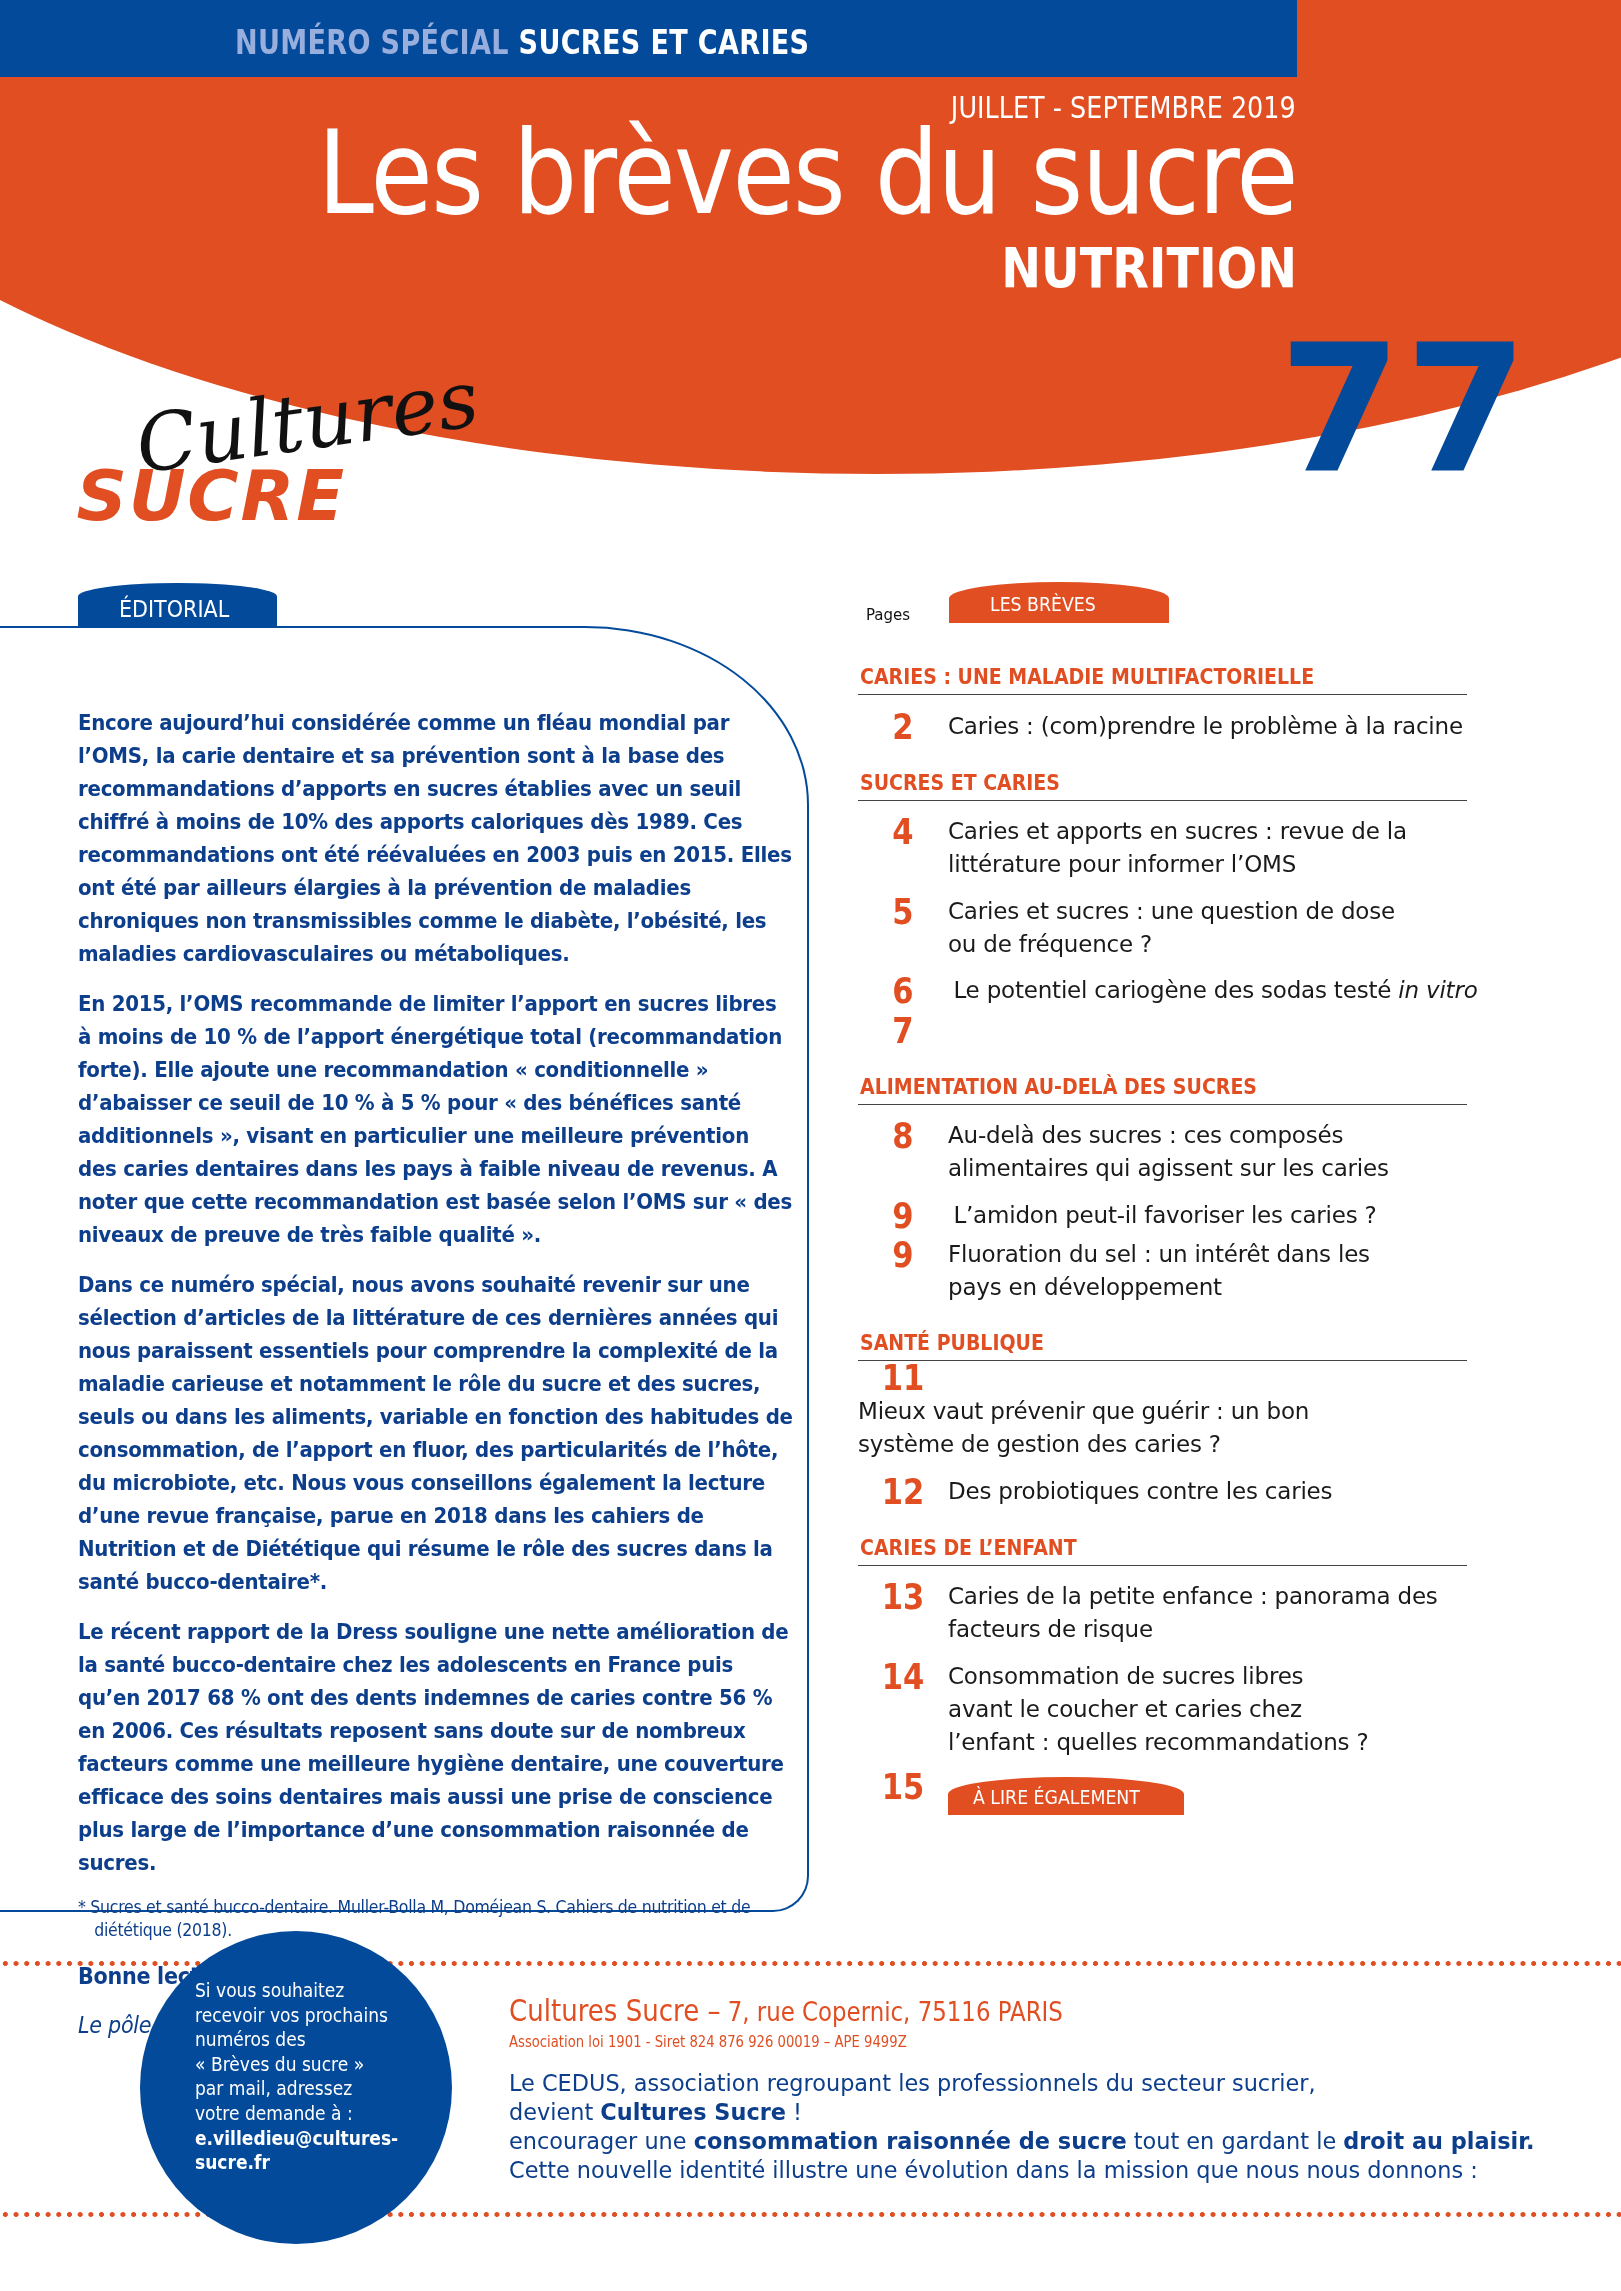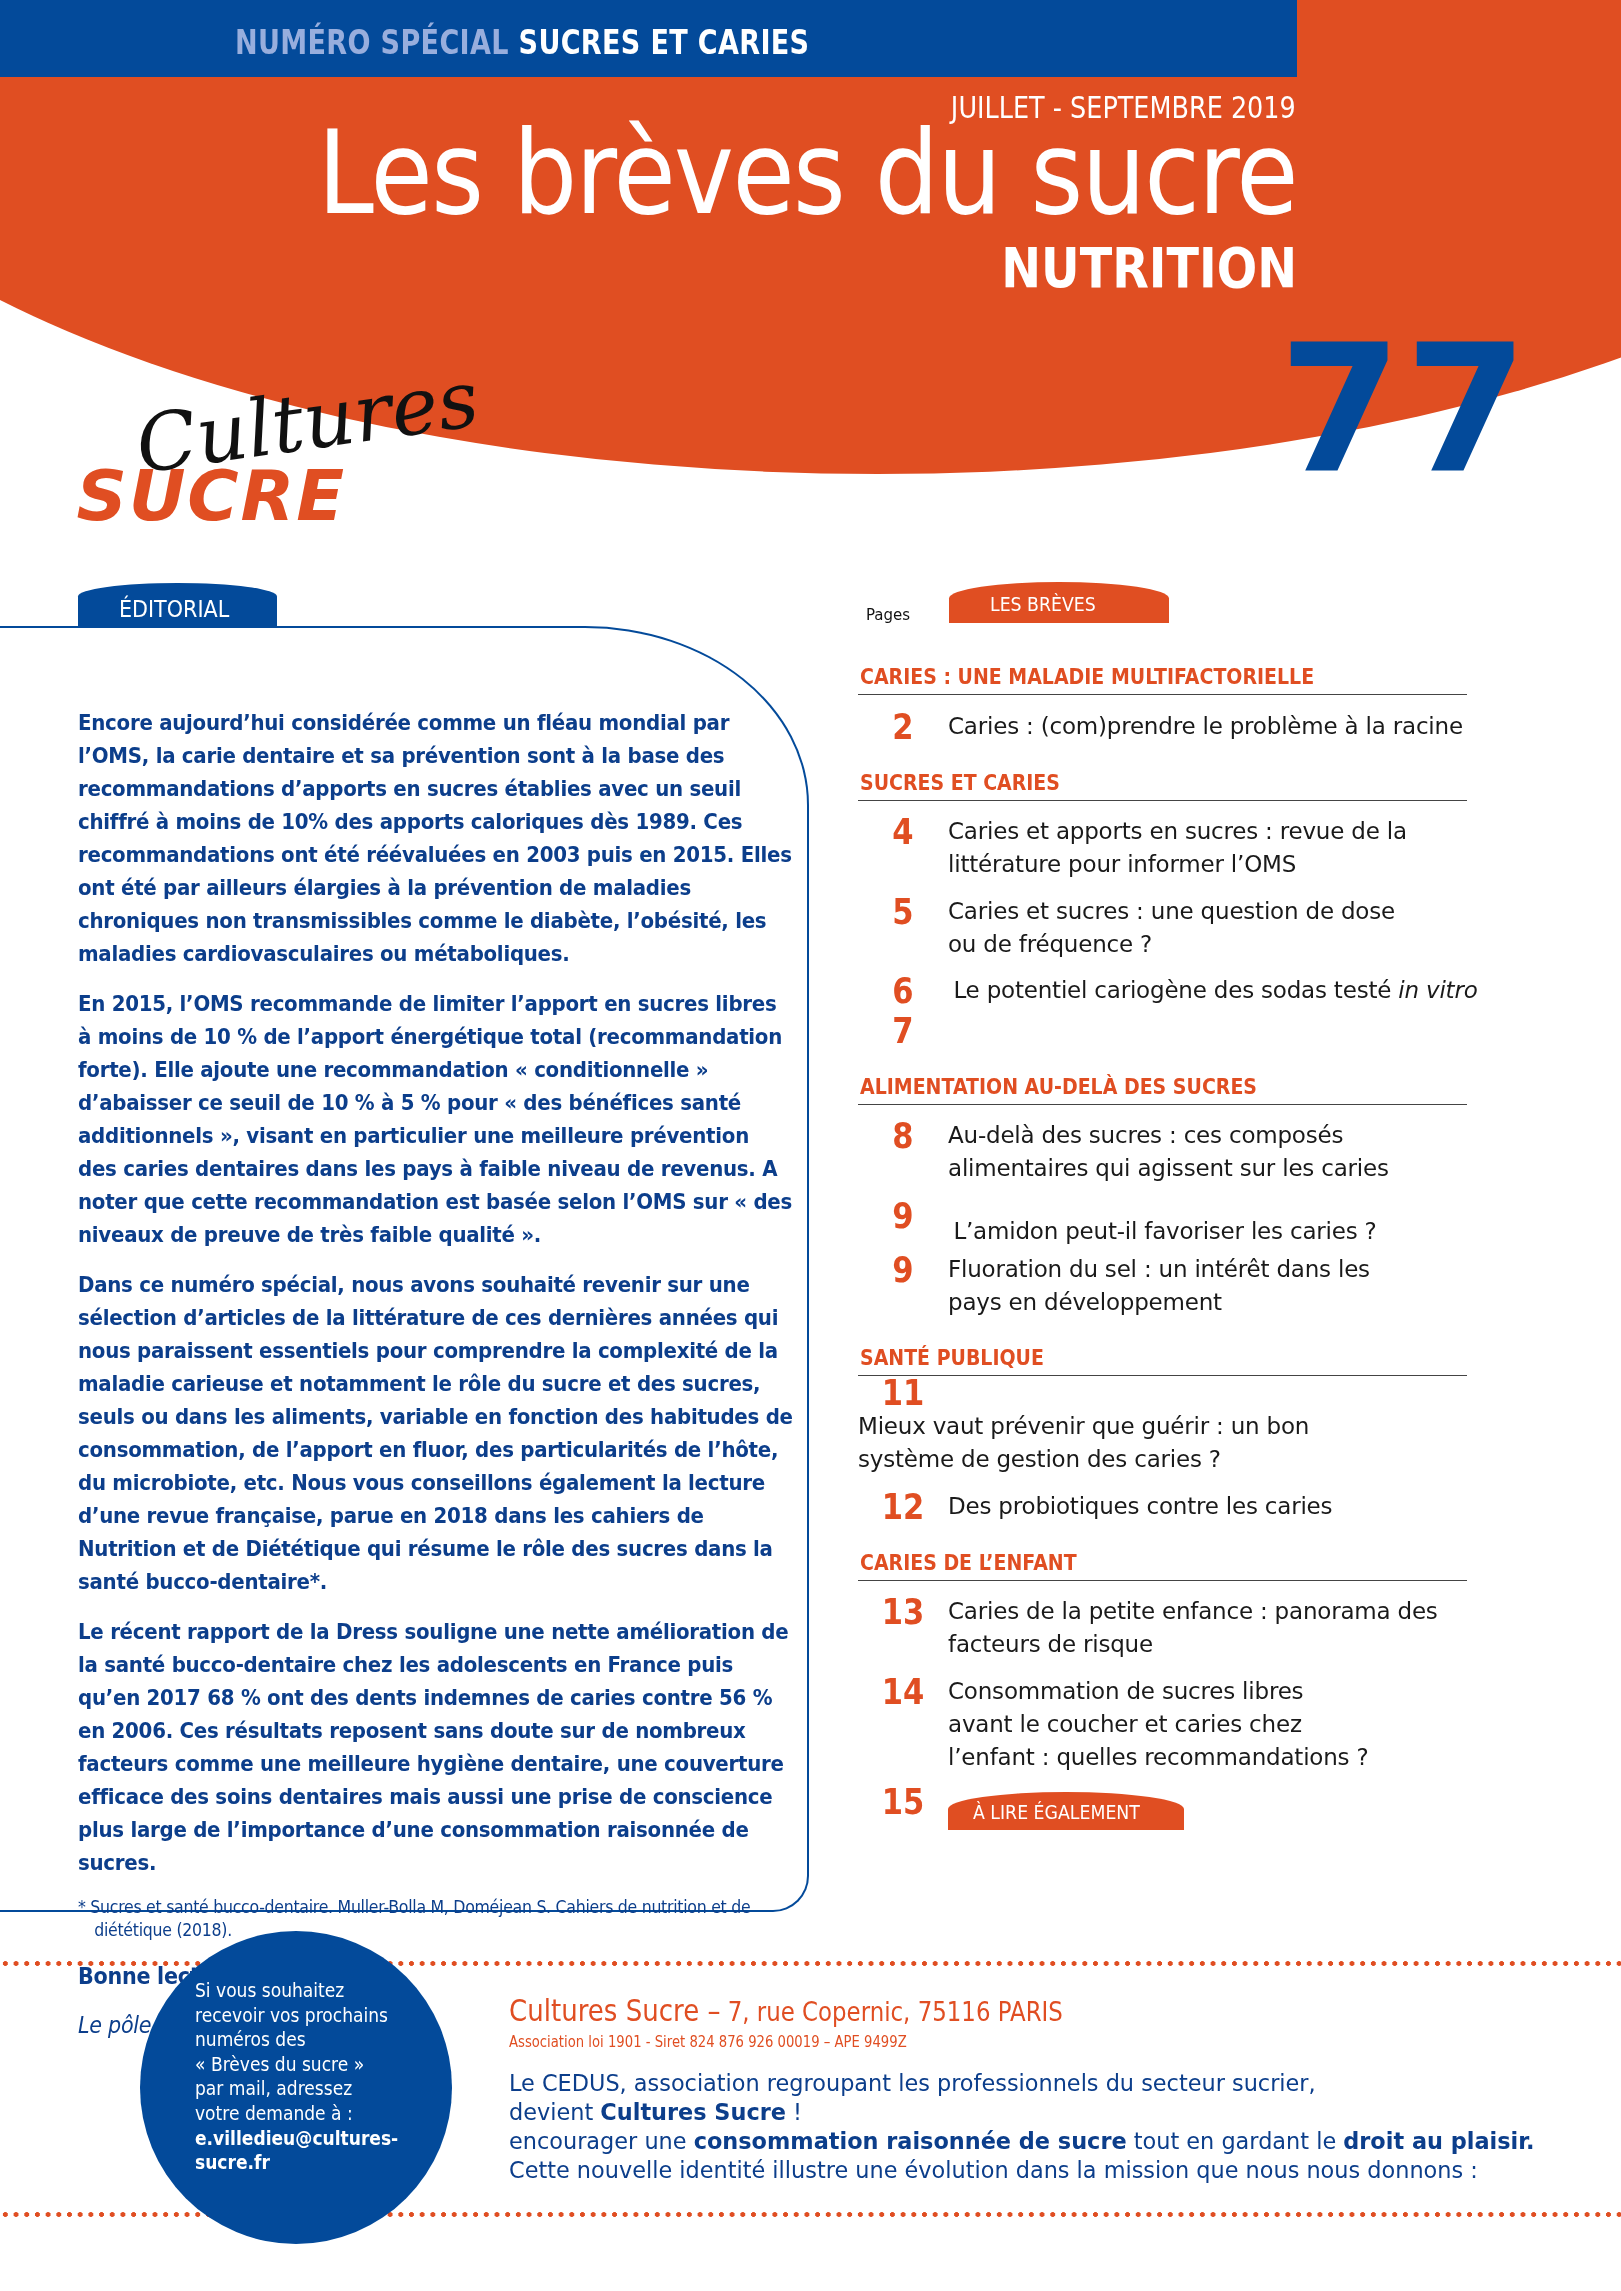--- a/index.html
+++ b/index.html
@@ -126,21 +126,21 @@
   </div>
 
   <div class="toc-section">
     <div class="toc-heading"><span>ALIMENTATION AU-DELÀ DES SUCRES</span></div>
     <div class="toc-item" style="margin-top:14.3px;">
       <div class="toc-num">8</div>
       <div class="toc-title" style="width:519px;">Au-delà des sucres : ces composés alimentaires qui agissent sur les caries</div>
     </div>
     <div class="toc-item" style="margin-top:13.4px;">
       <div class="toc-num">9</div>
-      <div class="toc-title" style="padding-left:5.4px;margin-top:16px;">L’amidon peut-il favoriser les caries ?</div>
+      <div class="toc-title" style="padding-left:5.4px;">L’amidon peut-il favoriser les caries ?</div>
     </div>
     <div class="toc-item" style="margin-top:5.4px;margin-bottom:27px;">
       <div class="toc-num">9</div>
       <div class="toc-title" style="width:475px;">Fluoration du sel : un intérêt dans les pays en développement</div>
     </div>
   </div>
 
   <div class="toc-section">
     <div class="toc-heading"><span>SANTÉ PUBLIQUE</span></div>
     <div class="toc-item" style="margin-top:0;flex-direction:column;">

